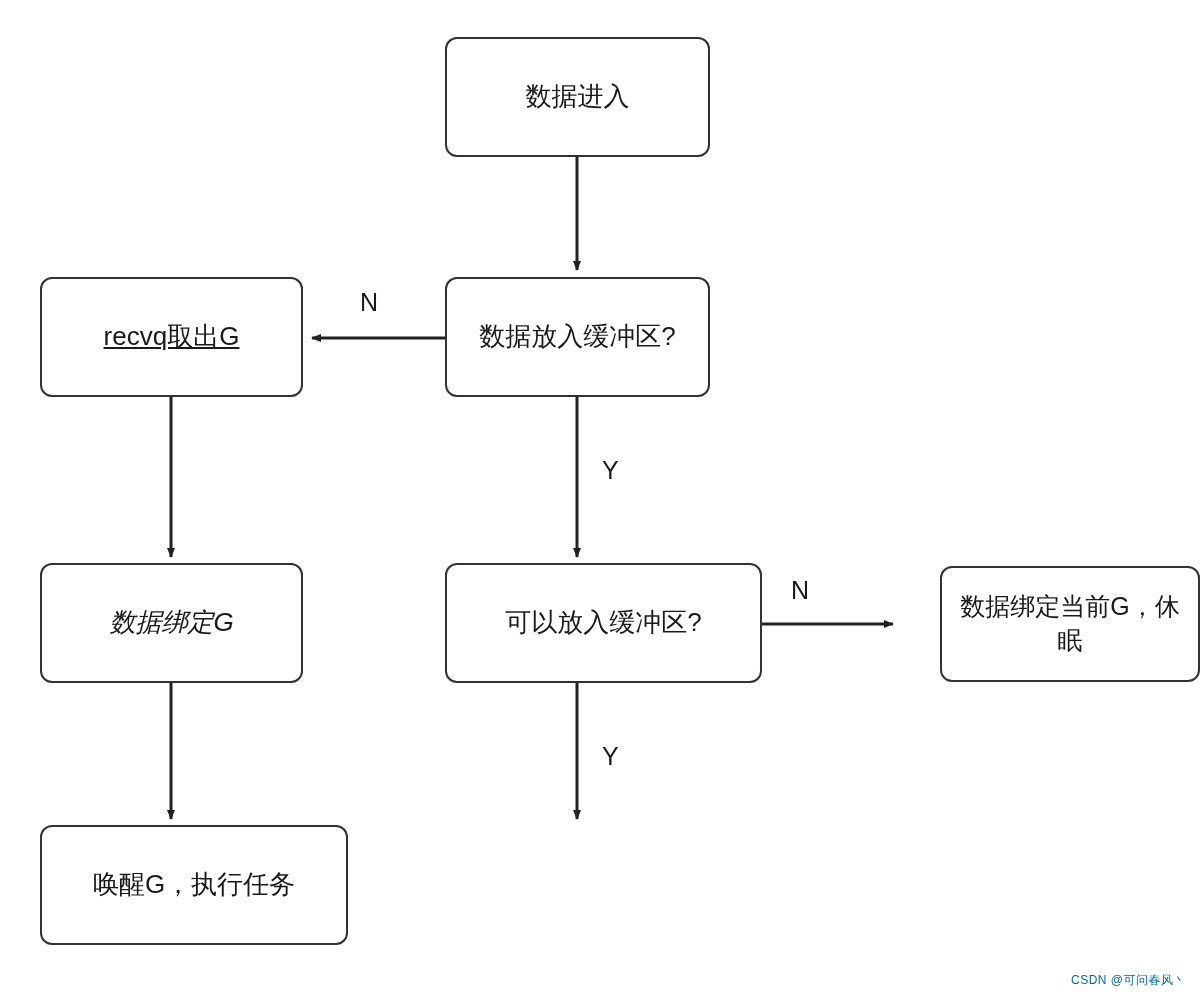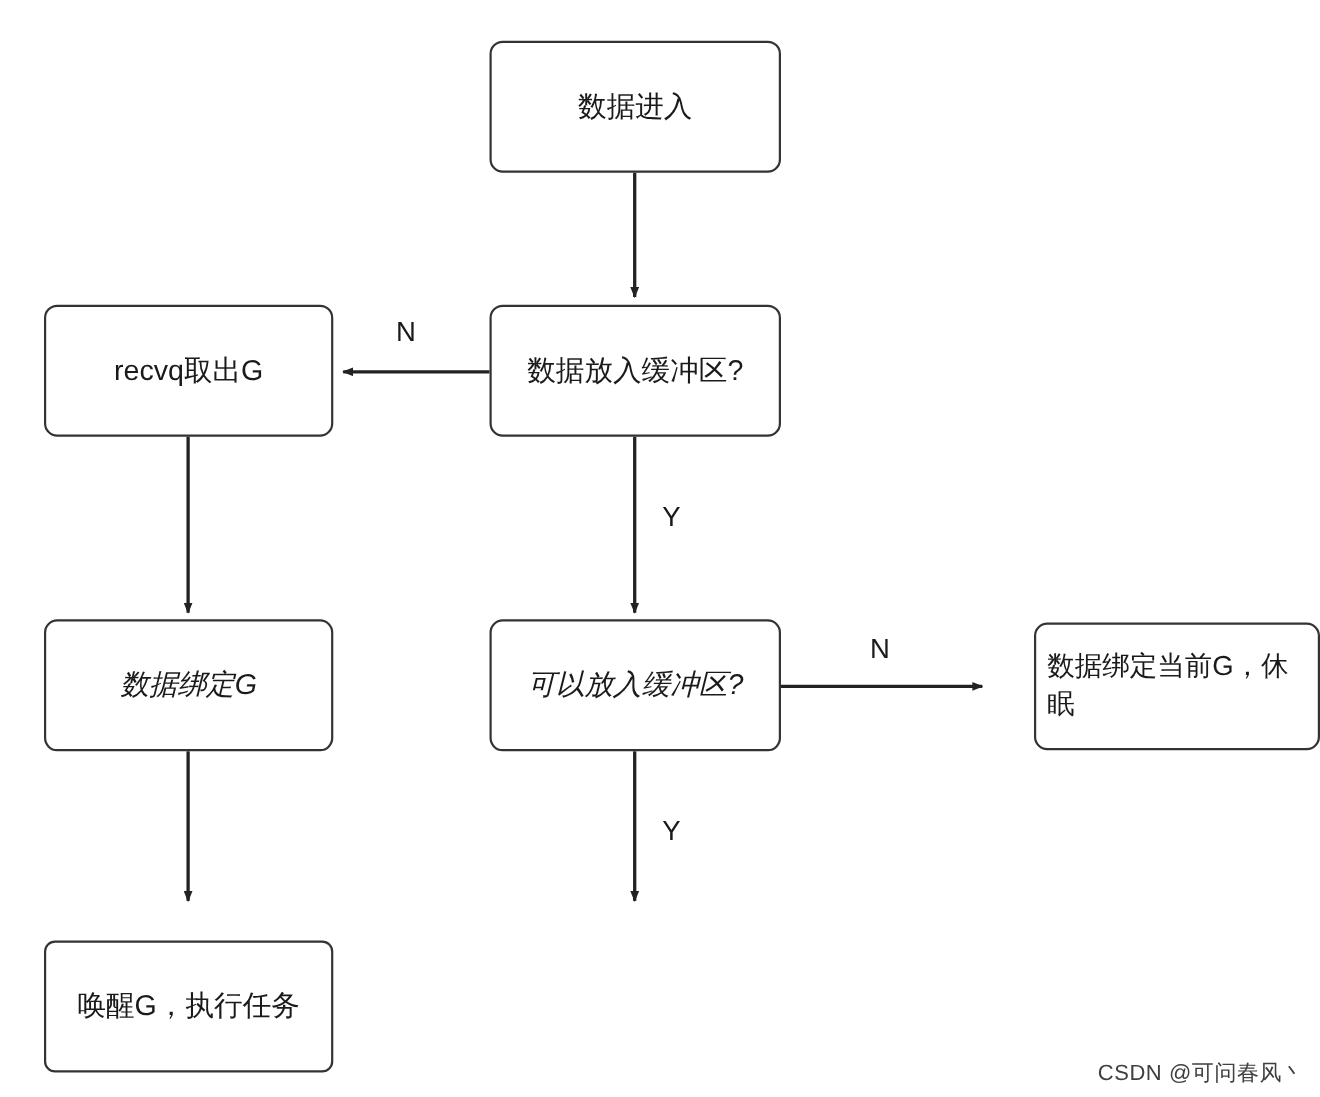--- a/index.html
+++ b/index.html
@@ -17,20 +17,21 @@
   }
   .node {
     position: absolute;
     box-sizing: border-box;
     border: 2px solid #333333;
     border-radius: 12px;
     background: #ffffff;
     display: flex;
     align-items: center;
     justify-content: center;
+    text-align: center;
     color: #1a1a1a;
     font-size: 26px;
     line-height: 1.35;
     padding: 16px 10px;
   }
   .node .node-label {
     display: block;
     white-space: pre-wrap;
   }
   .edge-label {
@@ -45,22 +46,22 @@
     left: 0;
     top: 0;
     width: 1200px;
     height: 997px;
     pointer-events: none;
   }
   .watermark {
     position: absolute;
     right: 14px;
     bottom: 8px;
-    font-size: 20px;
-    color: #404040;
+    font-size: 12px;
+    color: #0369a1;
     letter-spacing: 0.5px;
     white-space: nowrap;
     text-align: right;
   }
 </style>
 </head>
 <body>
 
 <div id="canvas">
 
@@ -87,33 +88,33 @@
   </svg>
 
   <div class="node" style="left:445px; top:37px; width:265px; height:120px;">
     <span class="node-label">数据进入</span>
   </div>
 
   <div class="node" style="left:445px; top:277px; width:265px; height:120px;">
     <span class="node-label">数据放入缓冲区?</span>
   </div>
 
-  <div class="node" style="left:40px; top:277px; width:263px; height:120px;">
+  <div class="node" style="left:40px; top:277px; width:263px; height:120px;text-decoration:underline;">
     <span class="node-label">recvq取出G</span>
   </div>
 
   <div class="node" style="left:40px; top:563px; width:263px; height:120px;font-style:italic;">
     <span class="node-label">数据绑定G</span>
   </div>
 
-  <div class="node" style="left:40px; top:855px; width:263px; height:120px;border-radius:10px;">
+  <div class="node" style="left:40px; top:825px; width:308px; height:120px;">
     <span class="node-label">唤醒G，执行任务</span>
   </div>
 
-  <div class="node" style="left:445px; top:563px; width:265px; height:120px;font-style:italic;">
+  <div class="node" style="left:445px; top:563px; width:317px; height:120px;">
     <span class="node-label">可以放入缓冲区?</span>
   </div>
 
   <div class="node" style="left:940px; top:566px; width:260px; height:116px; font-size:25px;">
     <span class="node-label">数据绑定当前G，休眠</span>
   </div>
 
 
   <div class="edge-label" style="left:360px; top:290px;">N</div>
 

